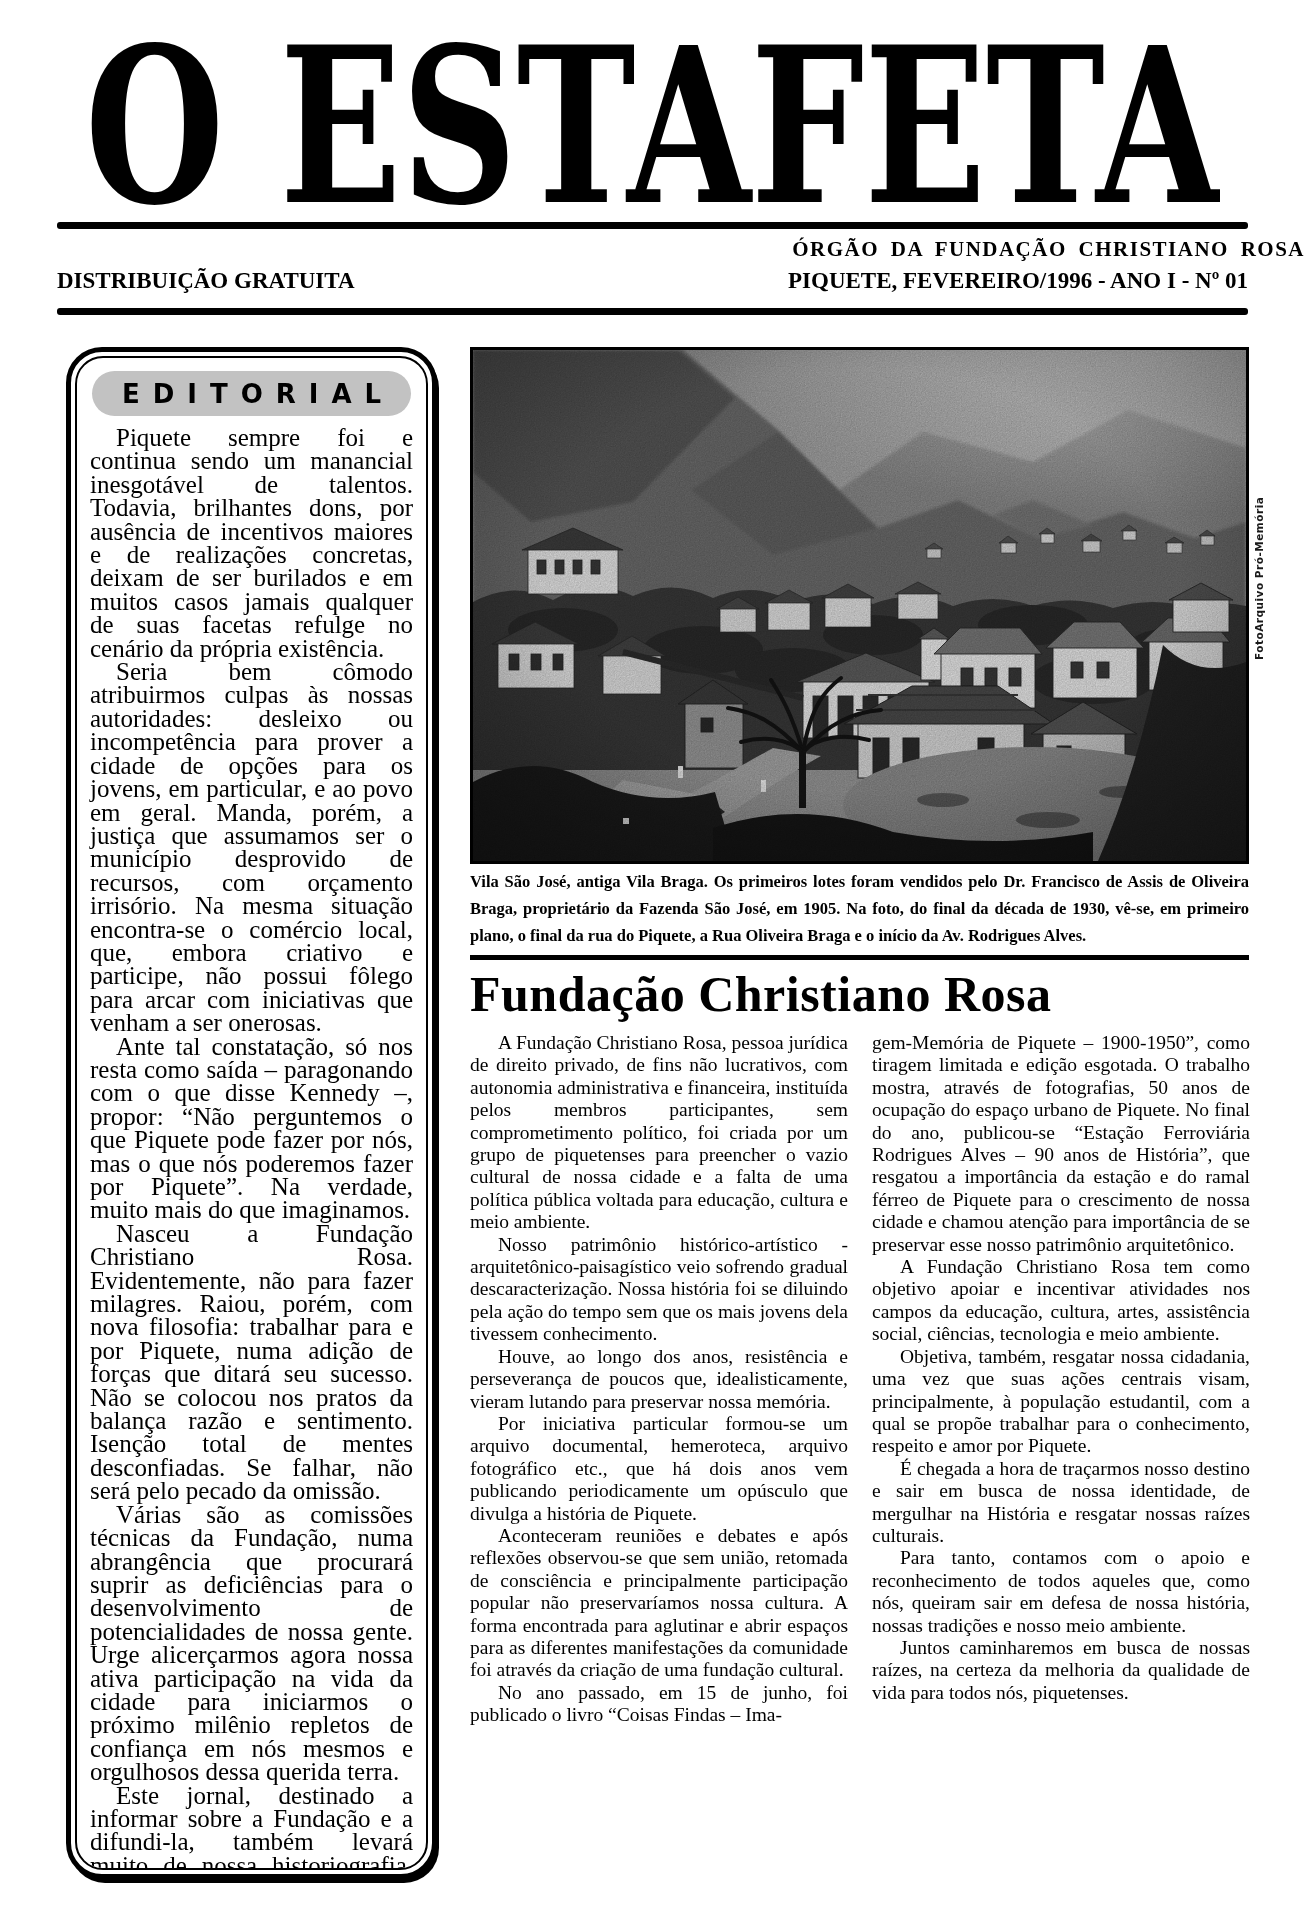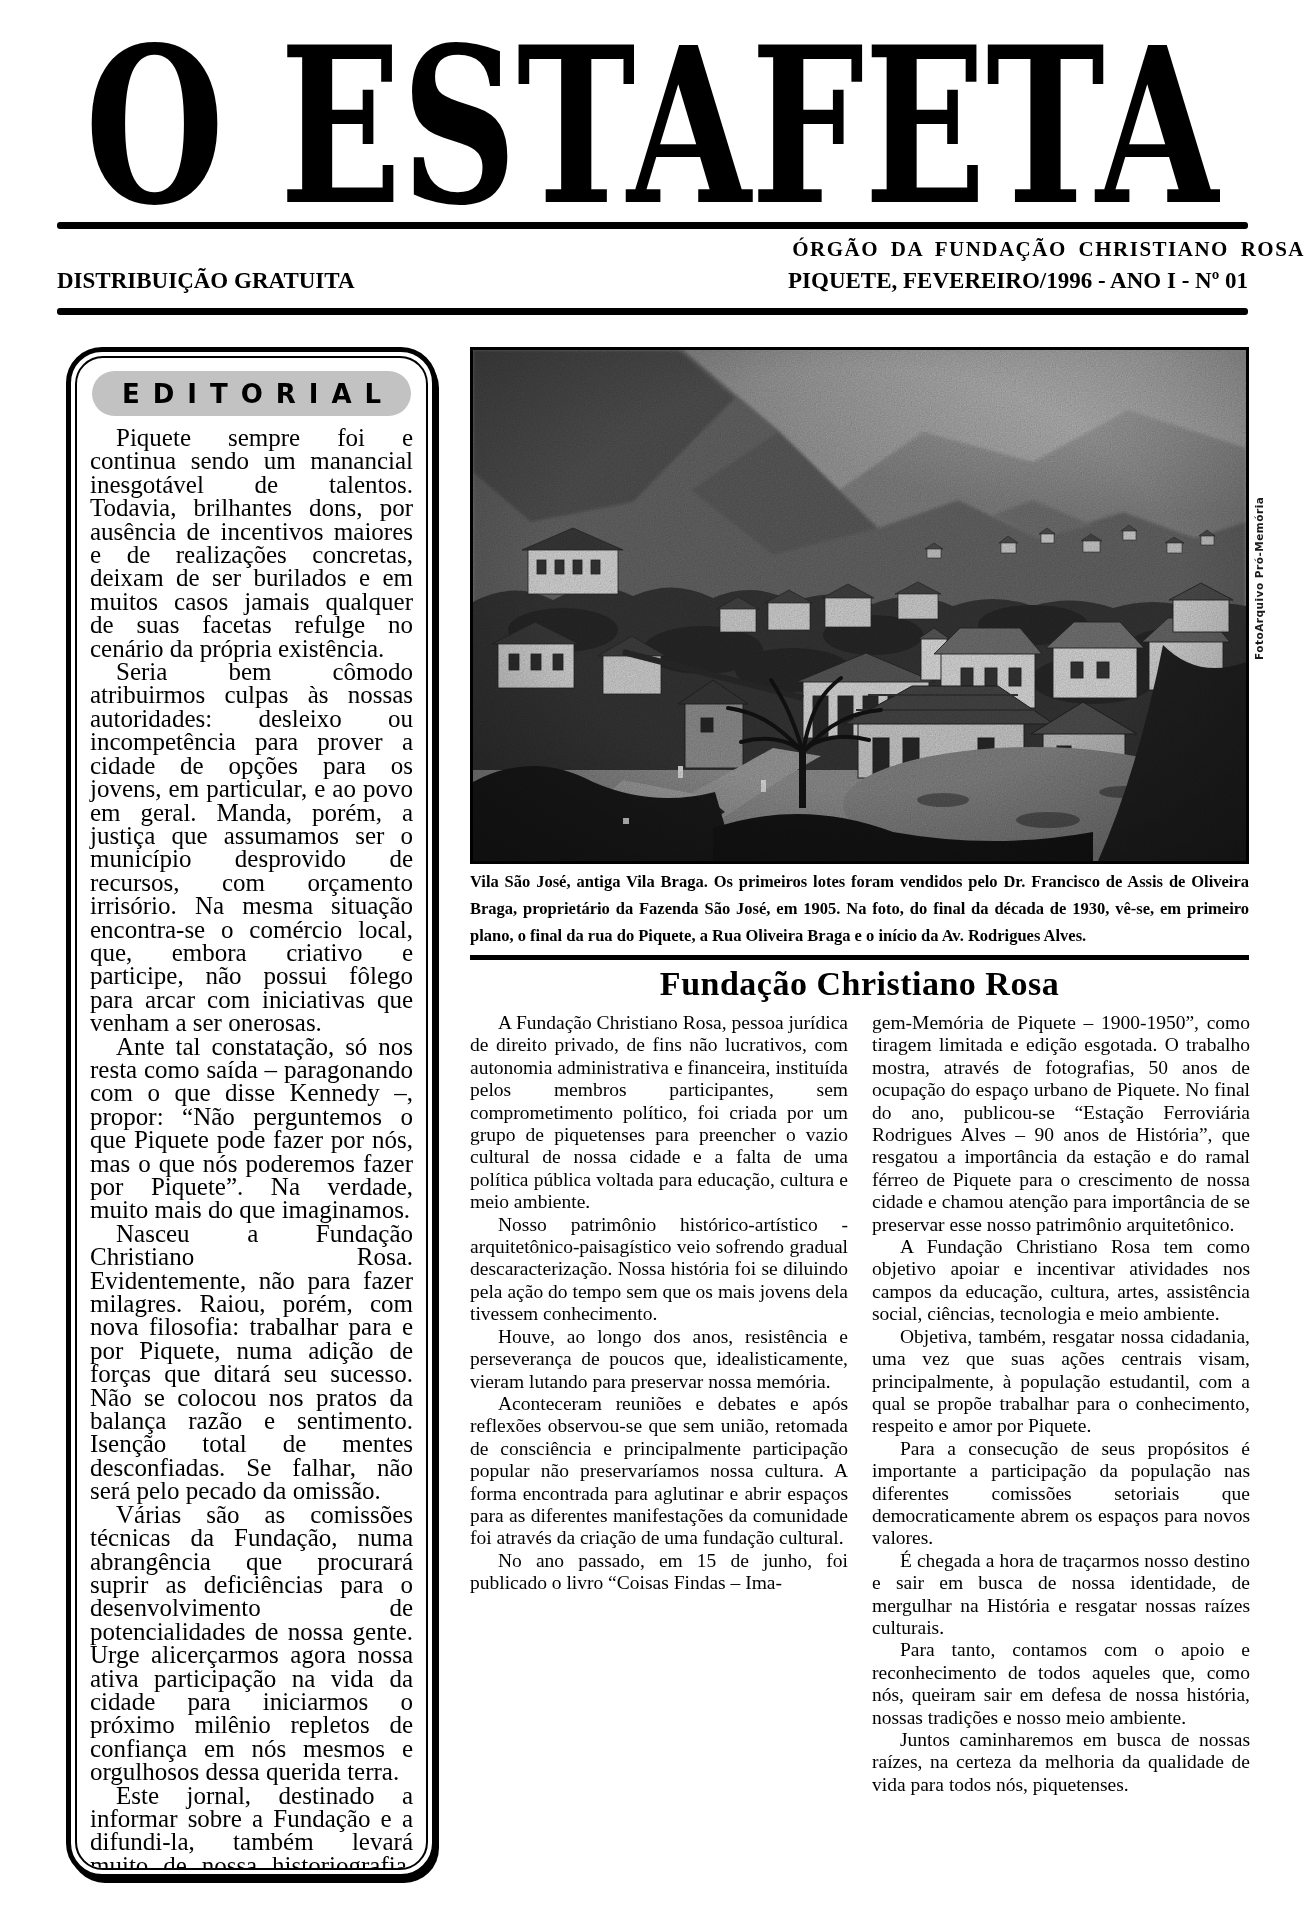--- a/index.html
+++ b/index.html
@@ -66,21 +66,21 @@
   }
   .photo-caption{
     margin:4px 0 6px 0;width:779px;
     font-weight:bold;font-size:16.5px;line-height:27px;text-align:justify;
   }
   .caption-rule{
     width:779px;height:3px;border-top:3px solid var(--ink);
     border-bottom:2px solid var(--ink);margin:0 0 5px 0;
   }
   .article-headline{
-    width:779px;text-align:center;font-weight:bold;font-size:34px;
+    width:779px;font-weight:bold;font-size:50px;
     margin:2px 0 9px 0;letter-spacing:0.5px;
   }
   .columns{display:flex;gap:24px;width:780px;}
   .article-col{width:382px;}
   .article-col p{
     font-size:19.5px;line-height:22.4px;text-align:justify;text-indent:28px;
   }
   .article-col p.noindent{text-indent:0;font-family:Liberation Serif, serif;}
 </style>
 </head>
@@ -301,28 +301,28 @@
 
     <div class="caption-rule"></div>
 
     <h1 class="article-headline">Fundação Christiano Rosa</h1>
 
     <div class="columns">
       <div class="article-col">
           <p>A Fundação Christiano Rosa, pessoa jurídica de direito privado, de fins não lucrativos, com autonomia administrativa e financeira, instituída pelos membros participantes, sem comprometimento político, foi criada por um grupo de piquetenses para preencher o vazio cultural de nossa cidade e a falta de uma política pública voltada para educação, cultura e meio ambiente.</p>
           <p>Nosso patrimônio histórico-artístico -arquitetônico-paisagístico veio sofrendo gradual descaracterização. Nossa história foi se diluindo pela ação do tempo sem que os mais jovens dela tivessem conhecimento.</p>
           <p>Houve, ao longo dos anos, resistência e perseverança de poucos que, idealisticamente, vieram lutando para preservar nossa memória.</p>
+          <p>Por iniciativa particular formou-se um arquivo documental, hemeroteca, arquivo fotográfico etc., que há dois anos vem publicando periodicamente um opúsculo que divulga a história de Piquete.</p>
           <p>Aconteceram reuniões e debates e após reflexões observou-se que sem união, retomada de consciência e principalmente participação popular não preservaríamos nossa cultura. A forma encontrada para aglutinar e abrir espaços para as diferentes manifestações da comunidade foi através da criação de uma fundação cultural.</p>
           <p>No ano passado, em 15 de junho, foi publicado o livro “Coisas Findas – Ima-</p>
         </div>
       <div class="article-col">
           <p class="noindent">gem-Memória de Piquete – 1900-1950”, como tiragem limitada e edição esgotada. O trabalho mostra, através de fotografias, 50 anos de ocupação do espaço urbano de Piquete. No final do ano, publicou-se “Estação Ferroviária Rodrigues Alves – 90 anos de História”, que resgatou a importância da estação e do ramal férreo de Piquete para o crescimento de nossa cidade e chamou atenção para importância de se preservar esse nosso patrimônio arquitetônico.</p>
           <p>A Fundação Christiano Rosa tem como objetivo apoiar e incentivar atividades nos campos da educação, cultura, artes, assistência social, ciências, tecnologia e meio ambiente.</p>
           <p>Objetiva, também, resgatar nossa cidadania, uma vez que suas ações centrais visam, principalmente, à população estudantil, com a qual se propõe trabalhar para o conhecimento, respeito e amor por Piquete.</p>
-          <p>Para a consecução de seus propósitos é importante a participação da população nas diferentes comissões setoriais que democraticamente abrem os espaços para novos valores.</p>
           <p>É chegada a hora de traçarmos nosso destino e sair em busca de nossa identidade, de mergulhar na História e resgatar nossas raízes culturais.</p>
           <p>Para tanto, contamos com o apoio e reconhecimento de todos aqueles que, como nós, queiram sair em defesa de nossa história, nossas tradições e nosso meio ambiente.</p>
           <p>Juntos caminharemos em busca de nossas raízes, na certeza da melhoria da qualidade de vida para todos nós, piquetenses.</p>
         </div>
     </div>
 
   </div>
 </div>
 
 </body></html>

